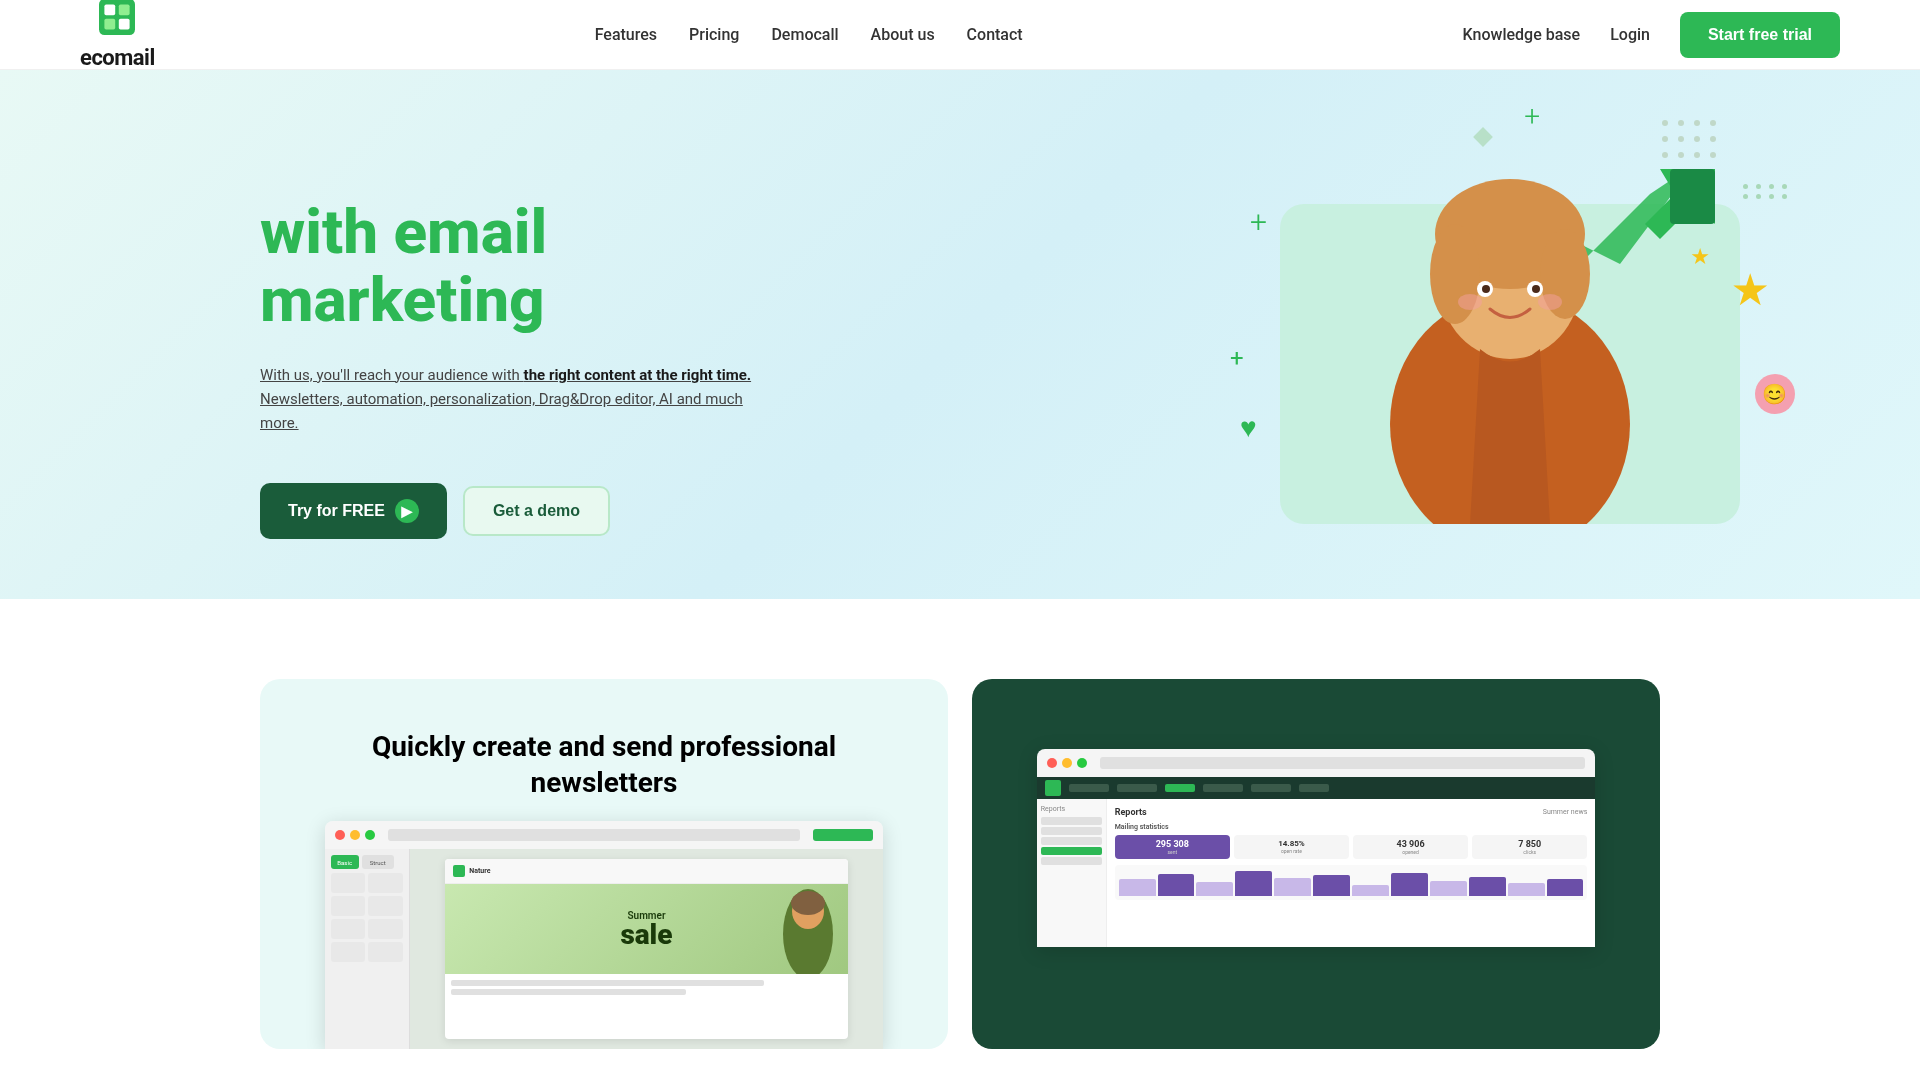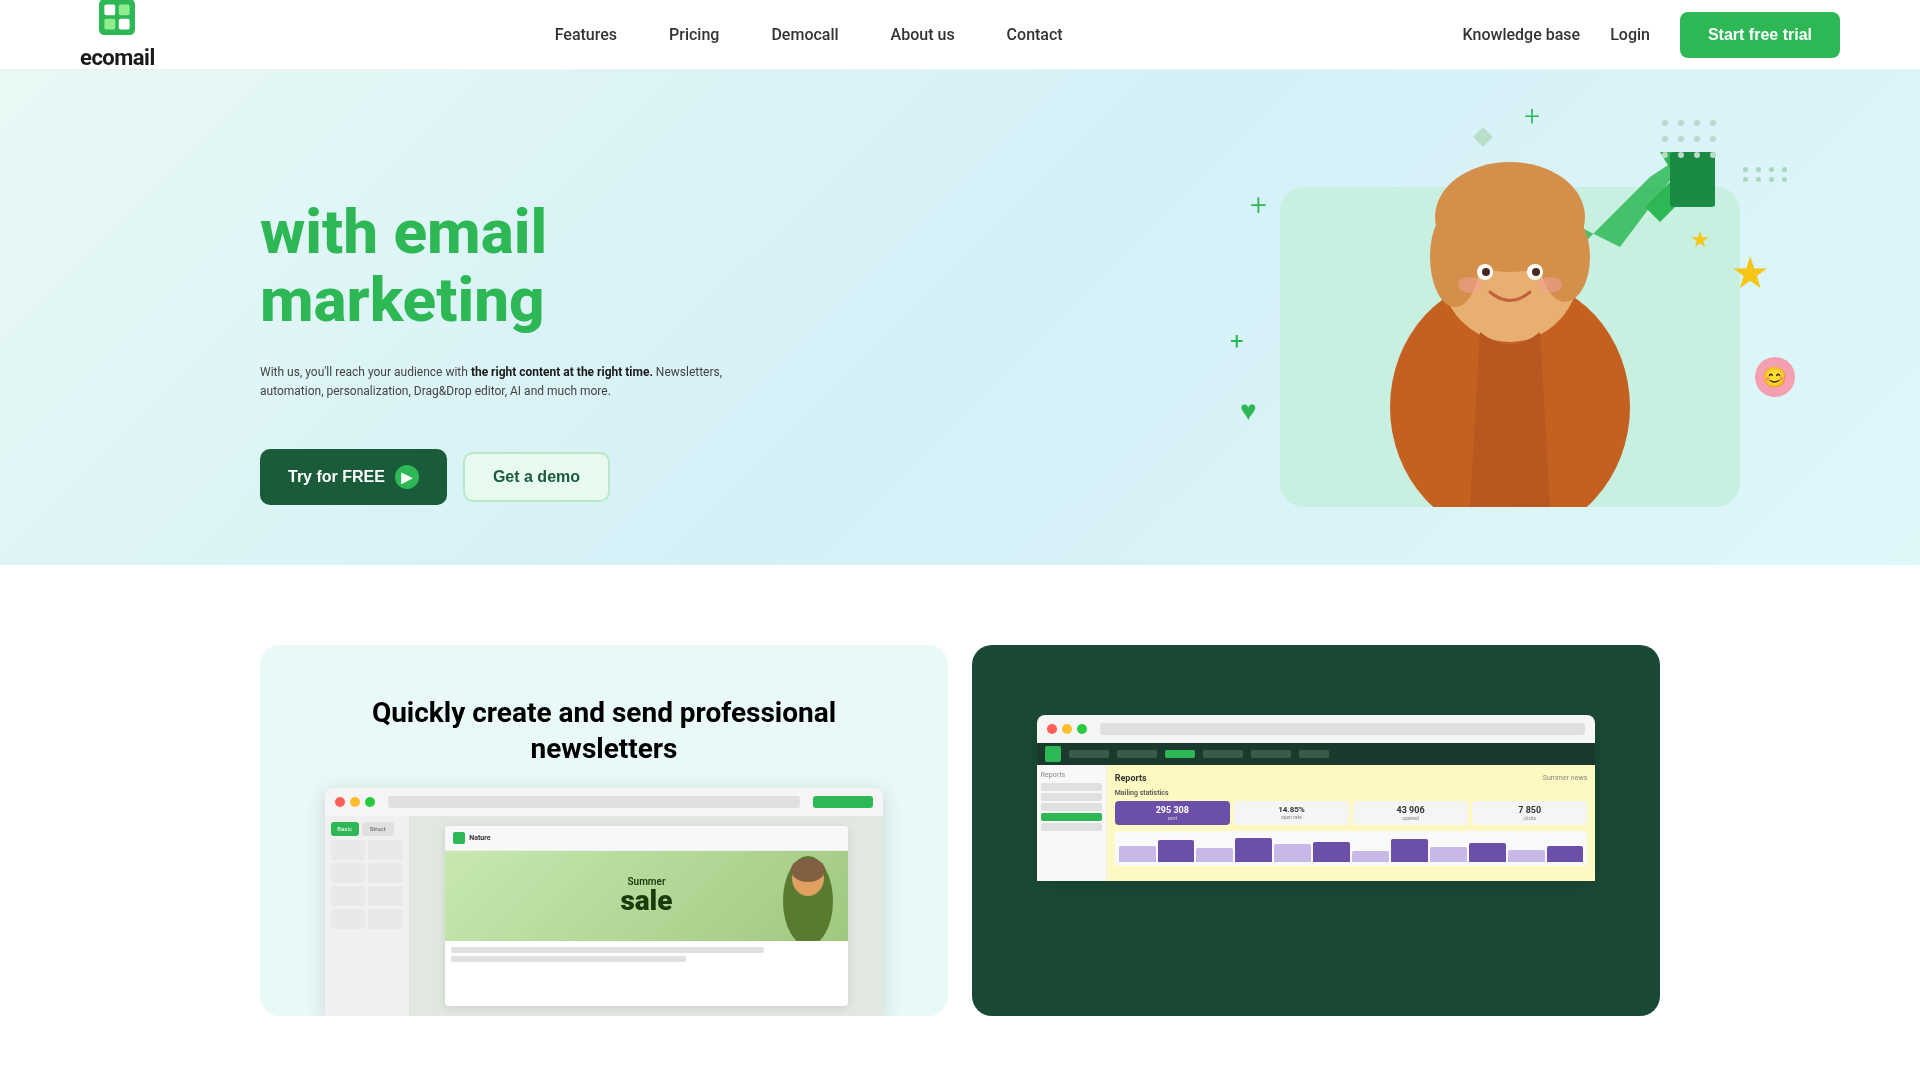--- a/index.html
+++ b/index.html
@@ -39,21 +39,21 @@
     }
     .logo-text {
       font-size: 22px;
       font-weight: 700;
       color: #1a1a1a;
       letter-spacing: -0.5px;
     }
     .navbar-nav {
       display: flex;
       align-items: center;
-      gap: 52px;
+      gap: 32px;
     }
     .nav-link {
       font-size: 16px;
       color: #333;
       text-decoration: none;
       cursor: pointer;
       font-weight: 500;
     }
     .navbar-right {
       display: flex;
@@ -106,25 +106,26 @@
       line-height: 1.1;
       margin-bottom: 28px;
     }
     .hero-title-dark {
       color: #1a3a2e;
     }
     .hero-title-green {
       color: #2db855;
     }
     .hero-description {
-      font-size: 12px;
+      font-size: 15px;
       color: #444;
       line-height: 1.6;
       margin-bottom: 48px;
       max-width: 520px;
+      text-decoration: underline;
     }
     .hero-description strong {
       color: #1a1a1a;
       font-weight: 700;
     }
     .hero-buttons {
       display: flex;
       gap: 16px;
       align-items: center;
     }
@@ -514,21 +515,21 @@
         <div style="background:#1a3a2e; height:22px; display:flex; align-items:center; padding:0 8px; gap:8px;">
           <div style="width:16px;height:16px;background:#2db855;border-radius:2px;"></div>
           <div style="height:8px;width:40px;background:#3a5a4a;border-radius:2px;"></div>
           <div style="height:8px;width:40px;background:#3a5a4a;border-radius:2px;"></div>
           <div style="height:8px;width:30px;background:#2db855;border-radius:2px;"></div>
           <div style="height:8px;width:40px;background:#3a5a4a;border-radius:2px;"></div>
           <div style="height:8px;width:40px;background:#3a5a4a;border-radius:2px;"></div>
           <div style="height:8px;width:30px;background:#3a5a4a;border-radius:2px;"></div>
         </div>
 
-        <div style="display:flex; height:116px; background:#fef9c3;">
+        <div style="display:flex; height:148px; background:#ffffff;">
 
           <div style="width:70px; background:#f8f8f8; border-right:1px solid #eee; padding:6px 4px;">
             <div style="font-size:7px;color:#888;margin-bottom:4px;">Reports</div>
             <div style="height:8px;background:#e0e0e0;border-radius:2px;margin-bottom:2px;"></div>
             <div style="height:8px;background:#e0e0e0;border-radius:2px;margin-bottom:2px;"></div>
             <div style="height:8px;background:#e0e0e0;border-radius:2px;margin-bottom:2px;"></div>
             <div style="height:8px;background:#2db855;border-radius:2px;margin-bottom:2px;"></div>
             <div style="height:8px;background:#e0e0e0;border-radius:2px;margin-bottom:2px;"></div>
           </div>
 

